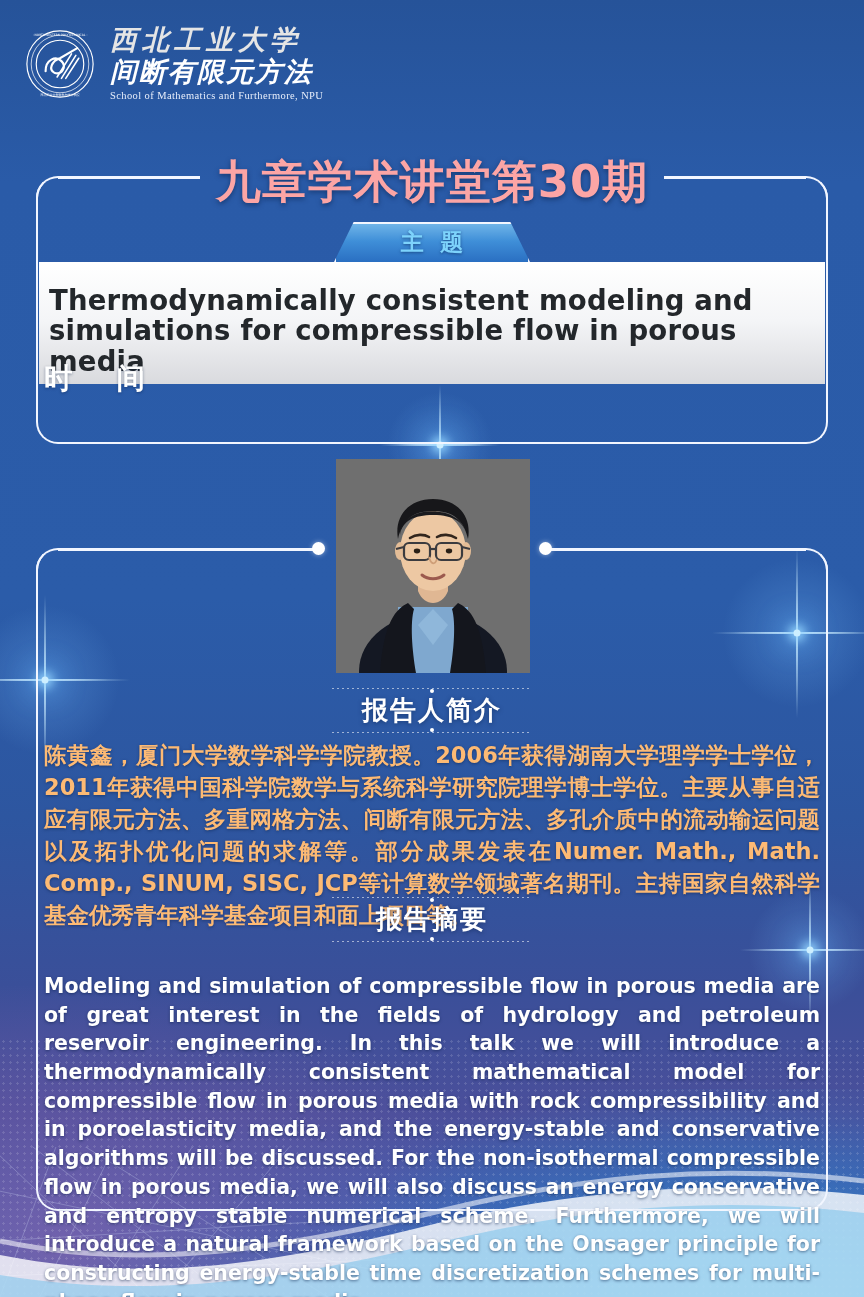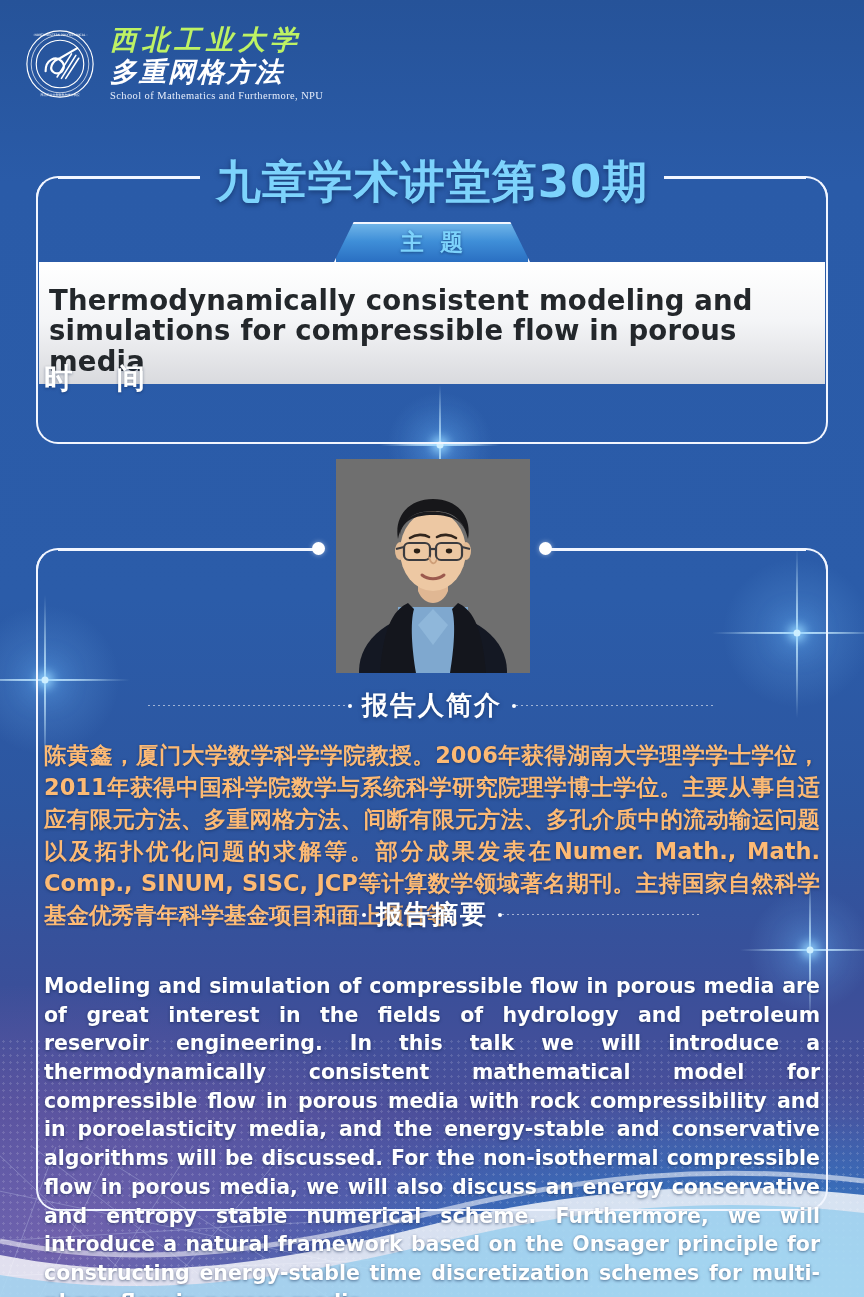--- a/index.html
+++ b/index.html
@@ -77,21 +77,21 @@
     display: flex; align-items: center;
     padding-left: 24px;
     box-sizing: border-box;
   }
   .logo-wrap { display: flex; align-items: center; gap: 14px; }
   .logo-seal { width: 72px; height: 72px; flex: none; }
   .logo-text { display: flex; flex-direction: column; line-height: 1; }
   .logo-cn1 {
     font-family: "Liberation Serif", "DejaVu Serif", serif;
     font-size: 27px; font-weight: 700; letter-spacing: 5px;
-    color: #bef264; font-style: italic;
+    color: #e5e5e5; font-style: italic;
   }
   .logo-cn2 {
     font-family: "Liberation Serif", "DejaVu Serif", serif;
     font-size: 27px; font-weight: 700; letter-spacing: 2px;
     color: #ffffff; margin-top: 5px; font-style: italic;
   }
   .logo-en {
     font-family: "Liberation Serif", "DejaVu Serif", serif;
     font-size: 10.5px; letter-spacing: .4px;
     color: #e7eefb; margin-top: 5px;
@@ -123,21 +123,21 @@
   .panel-top-cornR { right: 36px; border-top-right-radius: 22px; border-right: 2.5px solid #f2f6ff; }
 
   .event-title {
     position: absolute;
     left: 0; top: 152px; width: 100%;
     text-align: center;
     font-family: "DejaVu Sans", sans-serif;
     font-weight: 700;
     font-size: 45px;
     letter-spacing: 1px;
-    color: #7dd3fc;
+    color: #fca5a5;
     text-shadow: 0 2px 5px rgba(8,30,70,.55);
     z-index: 6;
   }
 
   
   .subject-tab {
     position: absolute;
     left: 50%; top: 222px;
     transform: translateX(-50%);
     width: 196px; height: 40px;
@@ -246,20 +246,21 @@
   .rail-dot.left { left: 312px; }
   .rail-dot.right { right: 312px; }
 
   
   .section-head {
     position: absolute;
     left: 0; width: 100%;
     display: flex; align-items: center; justify-content: center;
     gap: 0;
     z-index: 5;
+    flex-direction: column;
   }
   .section-head .dline {
     width: 200px; height: 1px;
     background-image: linear-gradient(90deg, rgba(255,255,255,.55) 45%, rgba(255,255,255,0) 0);
     background-size: 5px 1px;
     background-repeat: repeat-x;
   }
   .section-head .dot {
     width: 4px; height: 4px; border-radius: 50%; background: #ffffff; flex: none;
   }
@@ -379,21 +380,21 @@
         <circle cx="50" cy="50" r="33" fill="none" stroke="#ffffff" stroke-width="1.6"></circle>
         <path d="M30 60 C 30 44, 44 38, 52 46 C 60 54, 52 66, 42 62 C 34 58, 38 46, 50 42 L 74 28" fill="none" stroke="#ffffff" stroke-width="3" stroke-linecap="round"></path>
         <path d="M46 68 L 66 36 M52 70 L 72 38 M58 70 L 76 42" fill="none" stroke="#ffffff" stroke-width="2.2" stroke-linecap="round"></path>
         <g fill="#ffffff" font-size="4.2" font-family="DejaVu Sans, sans-serif">
           <text x="50" y="11" text-anchor="middle">· NORTHWESTERN POLYTECHNICAL ·</text>
           <text x="50" y="94" text-anchor="middle">西北工业大学数学与统计学院</text>
         </g>
       </svg>
       <div class="logo-text">
         <span class="logo-cn1">西北工业大学</span>
-        <span class="logo-cn2">多重网格方法</span>
+        <span class="logo-cn2">间断有限元方法</span>
         <span class="logo-en">School of Mathematics and Furthermore, NPU</span>
       </div>
     </div>
   </div>
 
   <div class="panel-top"></div>
   <div class="panel-top-cornL"></div>
   <div class="panel-top-cornR"></div>
   <div class="panel-top-railL"></div>
   <div class="panel-top-railR"></div>

